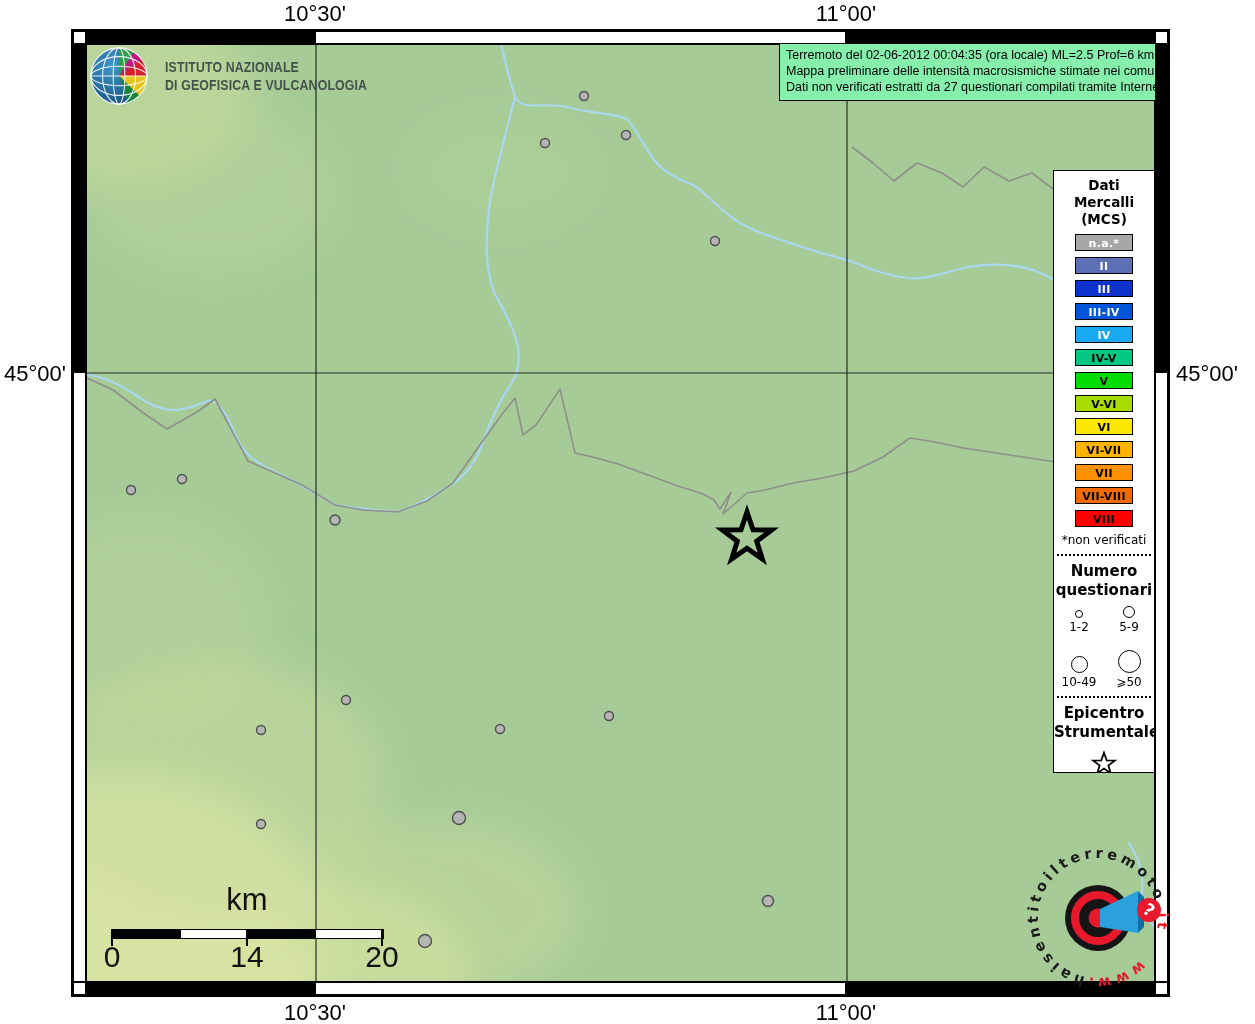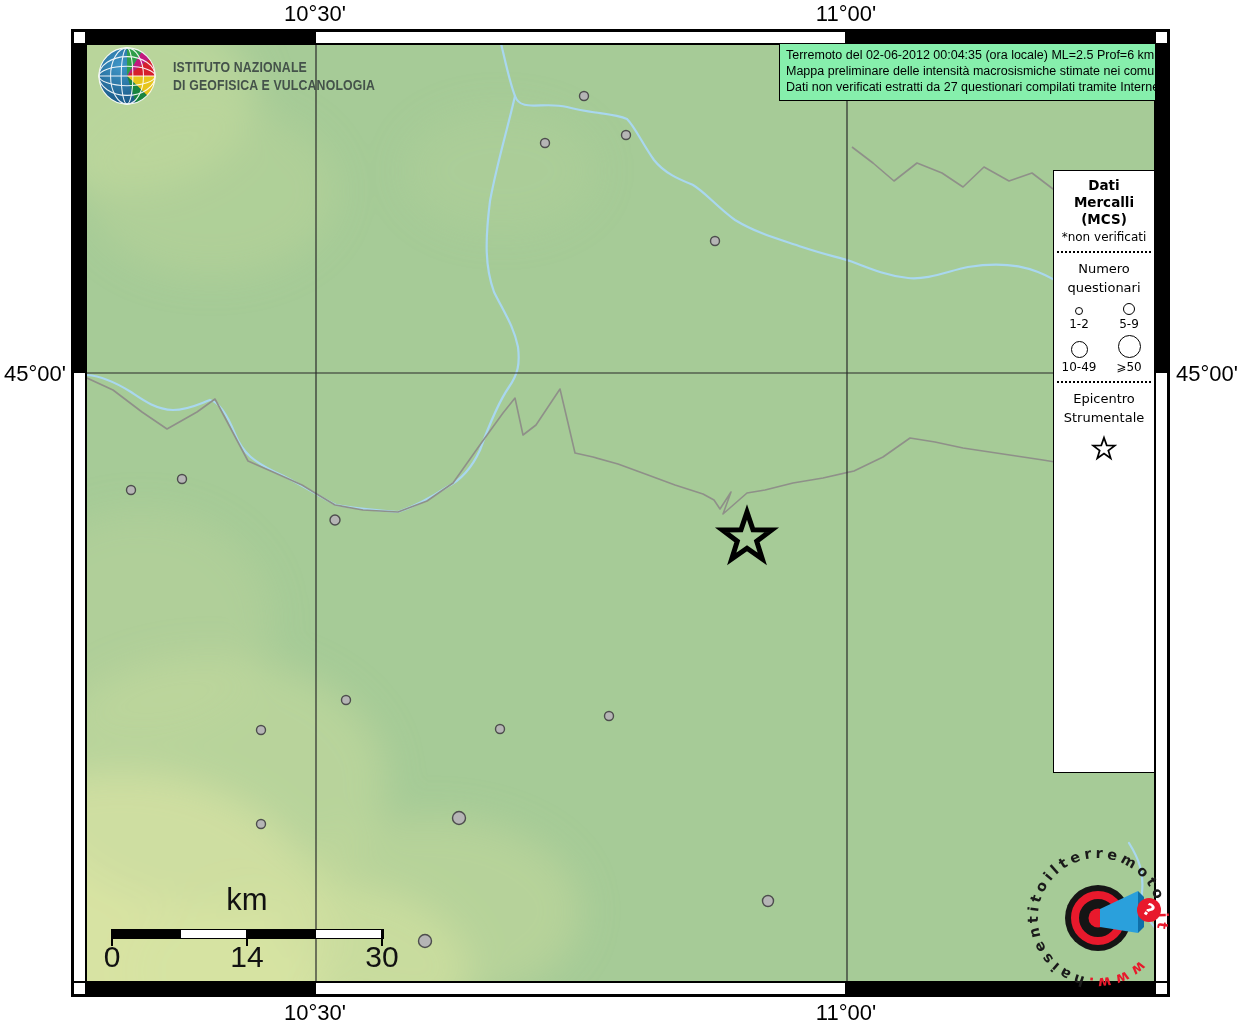--- a/index.html
+++ b/index.html
@@ -16,41 +16,41 @@
   .band,.corner{position:absolute;box-sizing:border-box;border:1px solid #000;}
   .band.black{background:#000;}
   .band.white{background:#fff;}
   .corner{background:#fff;width:13px;height:13px;}
 
   .map-area{position:absolute;left:13px;top:13px;width:1069px;height:938px;
             box-sizing:border-box;border:1px solid #000;overflow:hidden;background:#a6cb97;}
   .map-area svg.mapsvg{display:block;}
 
   
-  .ingv{position:absolute;left:97px;top:45px;display:flex;align-items:center;z-index:4;}
+  .ingv{position:absolute;left:89px;top:45px;display:flex;align-items:center;z-index:4;}
   .ingv-text{margin-left:14px;color:#44524a;font-weight:bold;font-size:15px;line-height:18px;
              letter-spacing:.2px;transform:scaleX(.82);transform-origin:left center;white-space:nowrap;}
 
   
   .infobox{position:absolute;left:779px;top:43px;width:377px;box-sizing:border-box;
            background:#86efac;border:1px solid #000;padding:3px 6px 4px 6px;z-index:6;
            font-size:12.5px;line-height:16.2px;color:#000;white-space:nowrap;overflow:hidden;}
 
   
   .legend{position:absolute;left:1053px;top:170px;width:102px;height:603px;box-sizing:border-box;
           background:#fff;border:1px solid #000;z-index:6;text-align:center;overflow:hidden;
           font-family:"DejaVu Sans",sans-serif;}
   .lg-title{font-weight:bold;font-size:13.5px;line-height:17px;margin-top:6px;}
   .swatches{margin-top:6px;}
   .swatch{width:58px;height:17px;line-height:17px;margin:0 auto 6px auto;box-sizing:border-box;
           border:1px solid #000;font-size:11px;font-weight:bold;letter-spacing:.3px;}
   .lg-foot{font-size:12px;margin-top:2px;}
   .lg-divider{border-top:2px dotted #000;margin:7px 3px 6px 3px;}
-  .lg-sub{font-weight:normal;font-size:13px;line-height:19px;}
-  .qgrid{display:grid;grid-template-columns:1fr 1fr;margin-top:6px;row-gap:4px;}
+  .lg-sub{font-weight:bold;font-size:15px;line-height:19px;}
+  .qgrid{display:grid;grid-template-columns:1fr 1fr;margin-top:6px;row-gap:16px;}
   .qcell{display:flex;flex-direction:column;align-items:center;justify-content:flex-end;}
   .qcirc{display:block;border-radius:50%;background:#fff;border:1.6px solid #000;box-sizing:border-box;}
   .q1{width:8px;height:8px;}
   .q2{width:12px;height:12px;}
   .q3{width:17px;height:17px;}
   .q4{width:23px;height:23px;}
   .qlab{font-size:12px;margin-top:2px;}
   .lg-star{display:block;margin:8px auto 0 auto;}
   .km-label{position:absolute;left:247px;top:882px;transform:translateX(-50%);
             font-size:31px;color:#111;z-index:3;}
@@ -191,20 +191,35 @@
     <div>Mappa preliminare delle intensità macrosismiche stimate nei comuni</div>
     <div>Dati non verificati estratti da 27 questionari compilati tramite Internet.</div>
   </div>
 
   <div class="legend">
     <div class="lg-title">
       <div>Dati</div>
       <div>Mercalli</div>
       <div>(MCS)</div>
     </div>
+    <div class="swatches">
+      <div class="swatch" style="background: rgb(167, 167, 167); color: rgb(255, 255, 255);">n.a.*</div>
+      <div class="swatch" style="background: rgb(93, 111, 181); color: rgb(255, 255, 255);">II</div>
+      <div class="swatch" style="background: rgb(13, 51, 204); color: rgb(255, 255, 255);">III</div>
+      <div class="swatch" style="background: rgb(0, 85, 217); color: rgb(255, 255, 255);">III-IV</div>
+      <div class="swatch" style="background: rgb(25, 169, 242); color: rgb(255, 255, 255);">IV</div>
+      <div class="swatch" style="background: rgb(0, 200, 130); color: rgb(0, 0, 0);">IV-V</div>
+      <div class="swatch" style="background: rgb(0, 220, 0); color: rgb(0, 0, 0);">V</div>
+      <div class="swatch" style="background: rgb(166, 220, 0); color: rgb(0, 0, 0);">V-VI</div>
+      <div class="swatch" style="background: rgb(255, 232, 0); color: rgb(0, 0, 0);">VI</div>
+      <div class="swatch" style="background: rgb(255, 179, 0); color: rgb(0, 0, 0);">VI-VII</div>
+      <div class="swatch" style="background: rgb(255, 144, 0); color: rgb(0, 0, 0);">VII</div>
+      <div class="swatch" style="background: rgb(242, 106, 0); color: rgb(0, 0, 0);">VII-VIII</div>
+      <div class="swatch" style="background: rgb(255, 0, 0); color: rgb(0, 0, 0);">VIII</div>
+    </div>
     <div class="lg-foot">*non verificati</div>
     <div class="lg-divider"></div>
     <div class="lg-sub">
       <div>Numero</div>
       <div>questionari</div>
     </div>
     <div class="qgrid">
       <div class="qcell">
           <span class="qcirc q1"></span>
           <span class="qlab">1-2</span>
@@ -237,21 +252,21 @@
     <span style="width:67.5px;background:#000"></span>
       <span style="width:67.5px;background:#fff"></span>
       <span style="width:67.5px;background:#000"></span>
       <span style="width:67.5px;background:#fff"></span>
   </div>
   <div class="tick" style="left:111px"></div>
   <div class="tick" style="left:246px"></div>
   <div class="tick" style="left:381px"></div>
   <div class="bar-num" style="left:112px">0</div>
   <div class="bar-num" style="left:247px">14</div>
-  <div class="bar-num" style="left:382px">30</div>
+  <div class="bar-num" style="left:382px">20</div>
 
   <svg class="hsit-logo" width="152" height="156" viewBox="-76 -78 152 156" font-family="DejaVu Sans, sans-serif">
     <defs>
       <path id="ringPath" d="M 42.4,42.4 A 60 60 0 1 1 58,15" fill="none"></path>
     </defs>
     <circle r="33" fill="#151515"></circle>
     <circle r="23" fill="none" stroke="#e8192c" stroke-width="8"></circle>
     <circle r="9.5" fill="#e8192c"></circle>
     <polygon points="2,-9 40,-27 40,15 2,9" fill="#2aa0dc"></polygon>
     <polygon points="40,-27 46,-21 46,9 40,15" fill="#0f6fa8"></polygon>

